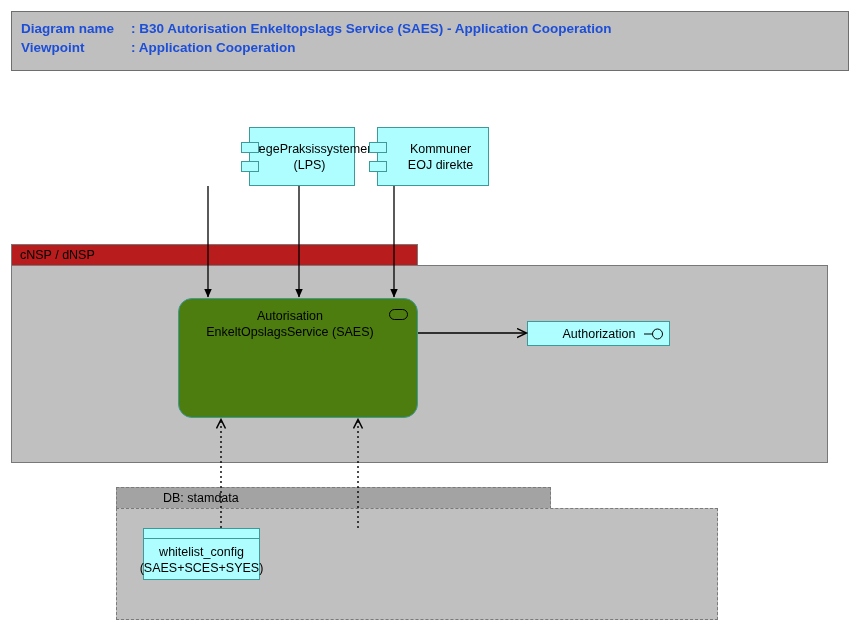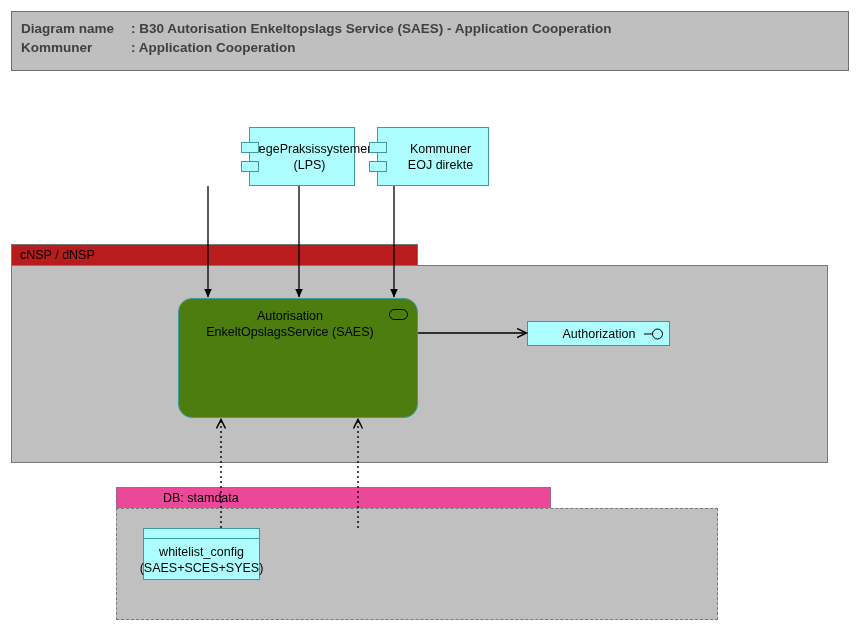--- a/index.html
+++ b/index.html
@@ -27,21 +27,21 @@
     left: 11px; top: 11px;
     width: 838px; height: 60px;
     background: #bfbfbf;
     border: 1px solid #6e6e6e;
     box-sizing: border-box;
     padding: 7px 0 0 9px;
   }
   .title-line {
     font-size: 13.5px;
     font-weight: bold;
-    color: #404040;
+    color: #1d4ed8;
     line-height: 19px;
     white-space: pre;
   }
   .title-label { display: inline-block; }
   .title-label.w1 { width: 110px; }
   .title-label.w2 { width: 110px; }
   .group-header {
     position: absolute;
     box-sizing: border-box;
     background: #b91c1c;
@@ -53,21 +53,21 @@
     white-space: nowrap;
   }
   .group-body {
     position: absolute;
     box-sizing: border-box;
     background: #c0c0c0;
     border: 1px solid #787878;
   }
 
   .group-header.dashed {
-    background: #ec4899;
+    background: #a3a3a3;
     border: 1px dashed #7a7a7a;
     border-bottom: none;
     padding-left: 46px;
   }
   .group-body.dashed {
     background: #c0c0c0;
     border: 1px dashed #7a7a7a;
   }
 
   
@@ -187,21 +187,21 @@
     pointer-events: none;
   }
 </style>
 </head>
 <body>
 
 <div id="canvas">
 
   <div class="title-box">
     <div class="title-line"><span class="title-label w1">Diagram name</span><span>: </span><span>B30 Autorisation Enkeltopslags Service (SAES) - Application Cooperation</span></div>
-    <div class="title-line"><span class="title-label w2">Kommuner</span><span>: </span><span>Application Cooperation</span></div>
+    <div class="title-line"><span class="title-label w2">Viewpoint</span><span>: </span><span>Application Cooperation</span></div>
   </div>
 
   <div class="group-header" style="left:11px; top:244px; width:407px; height:22px;">
     <span>cNSP / dNSP</span>
   </div>
   <div class="group-body" style="left:11px; top:265px; width:817px; height:198px;"></div>
 
   <div class="group-header dashed" style="left:116px; top:487px; width:435px; height:22px;">
     <span>DB: stamdata</span>
   </div>

